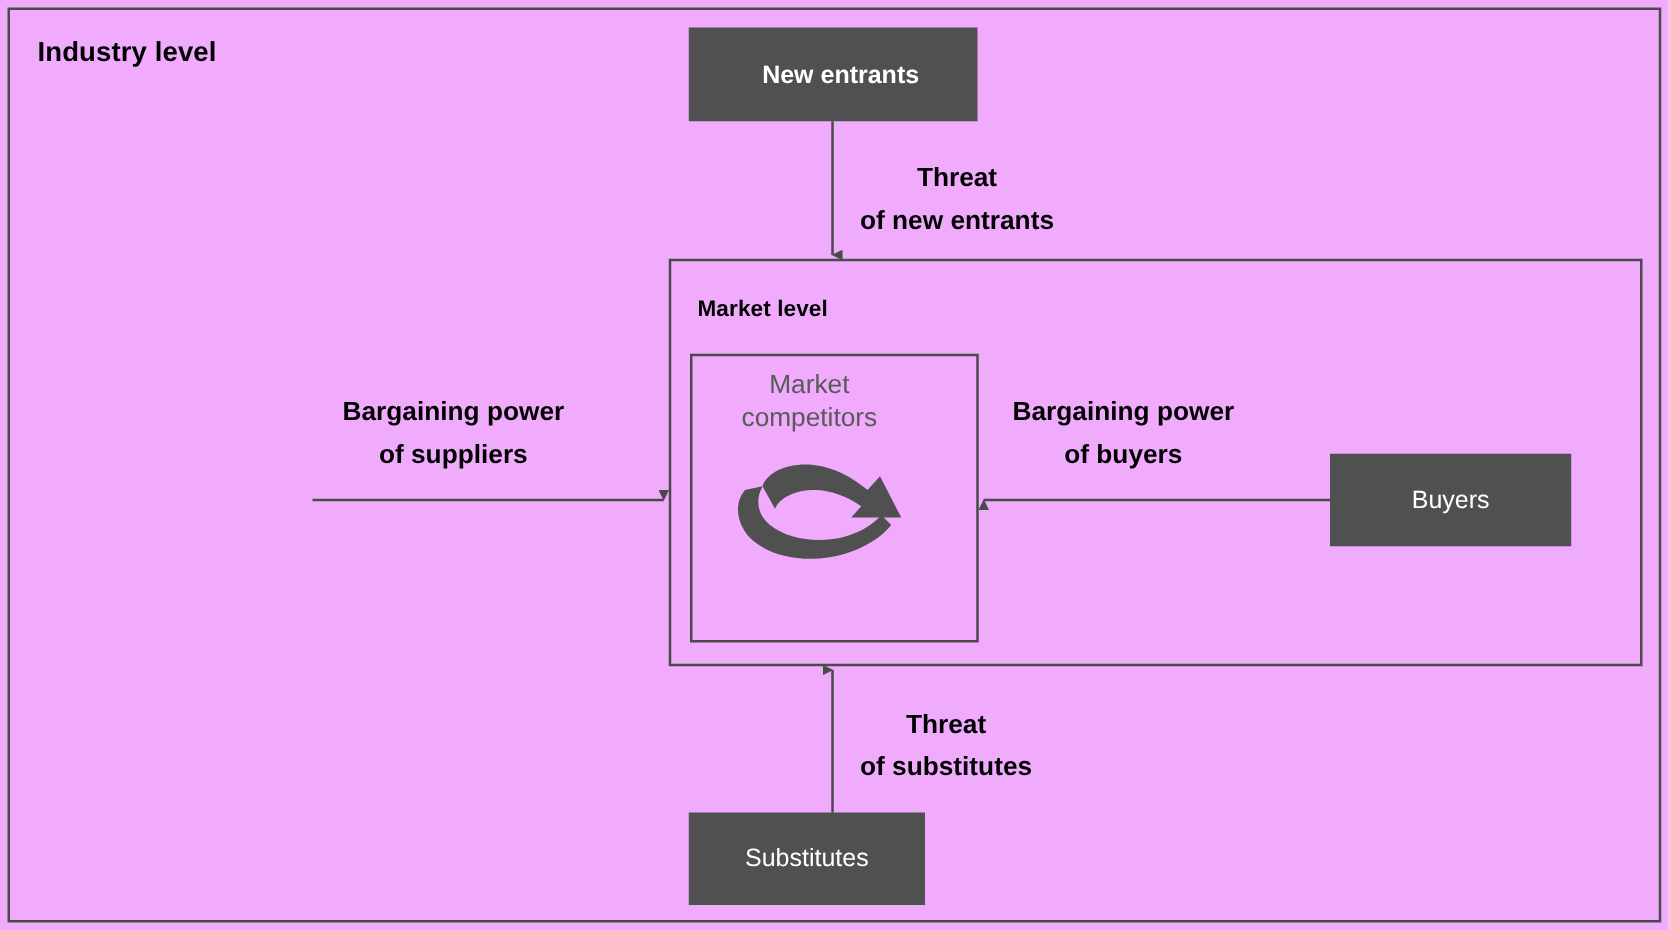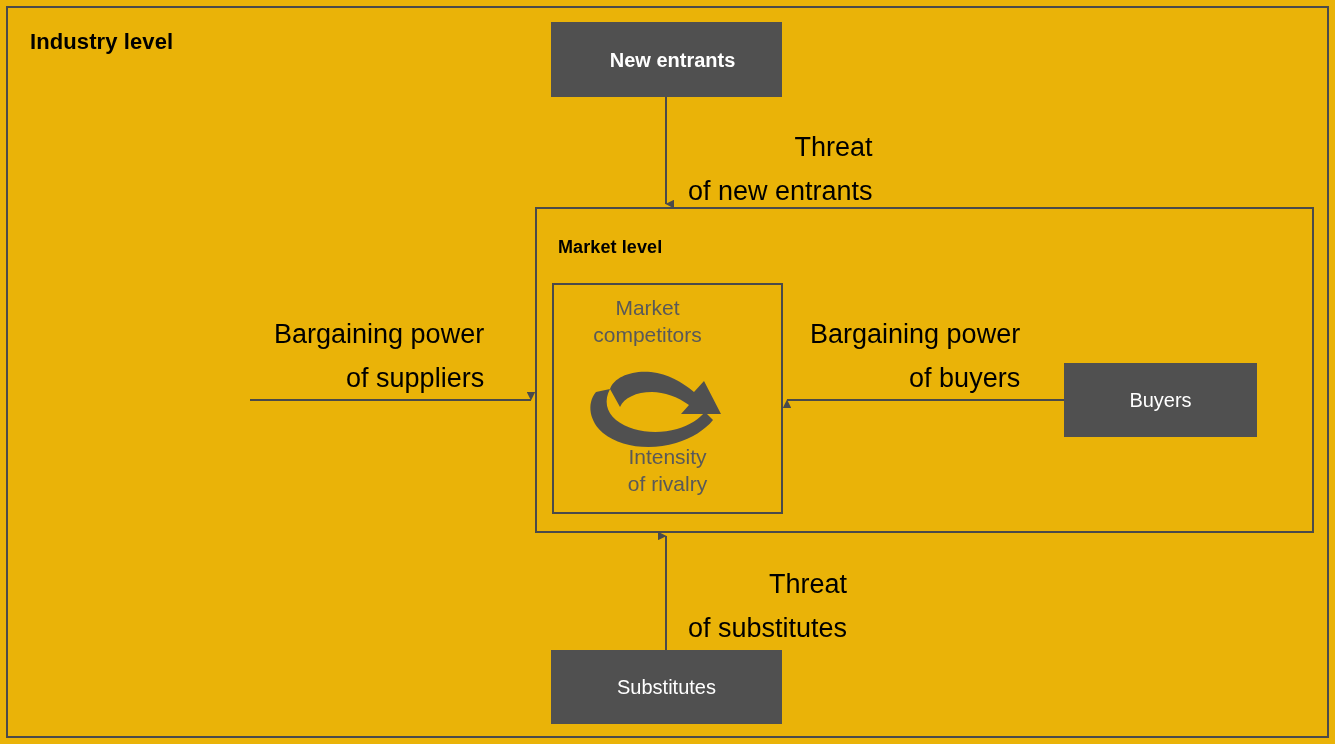--- a/index.html
+++ b/index.html
@@ -5,21 +5,21 @@
 <style>
   html, body {
     margin: 0;
     padding: 0;
     background: #ffffff;
   }
   #canvas {
     position: relative;
     width: 1335px;
     height: 744px;
-    background: #eab308;
+    background: #f0abfc;
     font-family: "Liberation Sans", sans-serif;
     overflow: hidden;
   }
 
   
   .frame {
     position: absolute;
     box-sizing: border-box;
     border: 2px solid #4a4a4a;
     background: transparent;
@@ -101,21 +101,21 @@
   }
   #box-buyers {
     left: 1064px;
     top: 363px;
     width: 193px;
     height: 74px;
   }
   #box-substitutes {
     left: 551px;
     top: 650px;
-    width: 231px;
+    width: 189px;
     height: 74px;
   }
 
   
   .inner-text {
     position: absolute;
     width: 231px;
     text-align: center;
     color: #595959;
     font-size: 21px;
@@ -128,24 +128,25 @@
   }
   #rivalry-text {
     left: 552px;
     top: 444px;
   }
 
   
   .edge-label {
     position: absolute;
     color: #000000;
-    font-size: 27px;
+    font-size: 21px;
     line-height: 1.62;
     white-space: pre-line;
-    text-align: right;
+    text-align: center;
+    font-weight: bold;
   }
   #label-threat-new-entrants {
     left: 688px;
     top: 126px;
   }
   #label-power-suppliers {
     left: 274px;
     top: 313px;
   }
   #label-power-buyers {
@@ -174,22 +175,20 @@
 
   <div class="frame" id="industry-frame"></div>
   <div class="section-title" id="industry-title">Industry level</div>
 
   <div class="frame" id="market-frame"></div>
   <div class="section-title" id="market-title">Market level</div>
 
   <div class="frame" id="competitors-frame"></div>
   <div class="inner-text" id="competitors-text">Market
 competitors</div>
-  <div class="inner-text" id="rivalry-text">Intensity
-of rivalry</div>
 
   <div class="force-box bold" id="box-new-entrants">
     <span class="force-label">New entrants</span>
   </div>
 
 
   <div class="force-box" id="box-buyers">
     <span class="force-label">Buyers</span>
   </div>
 

